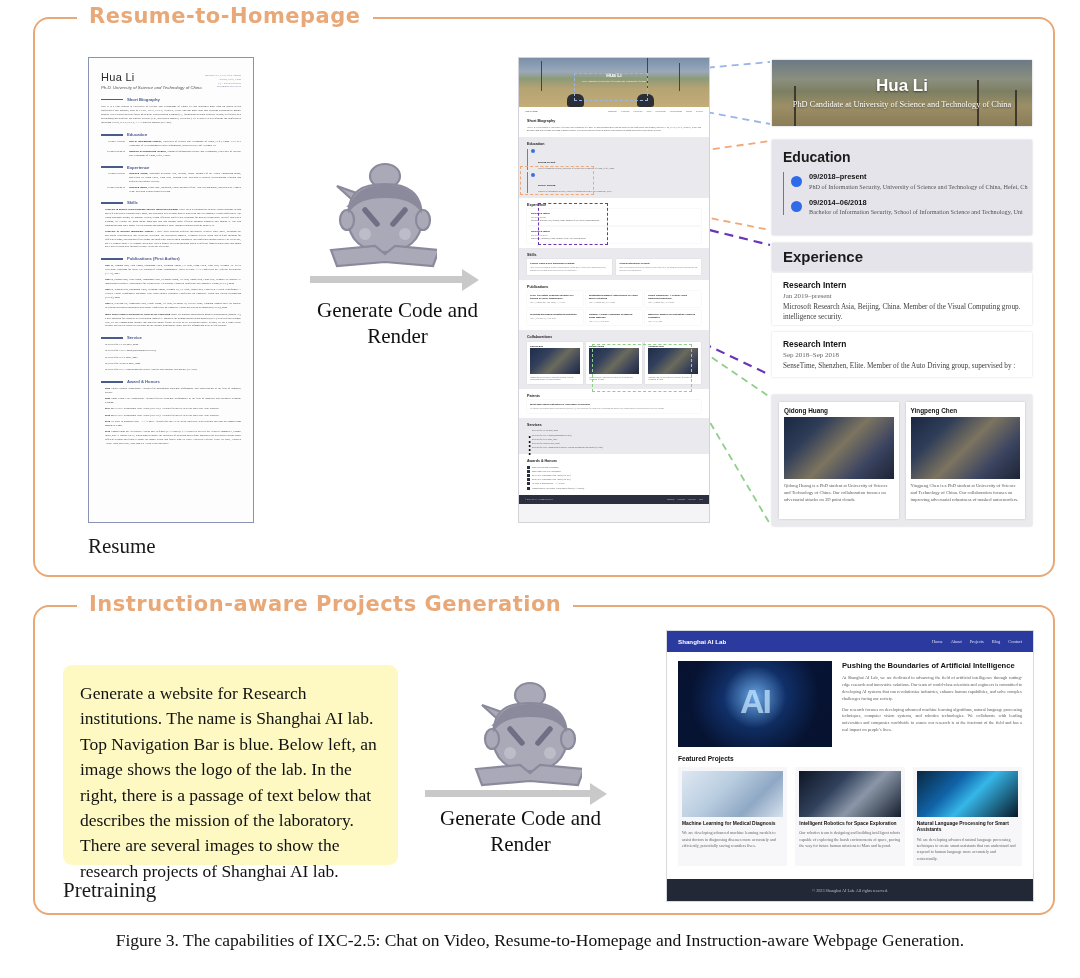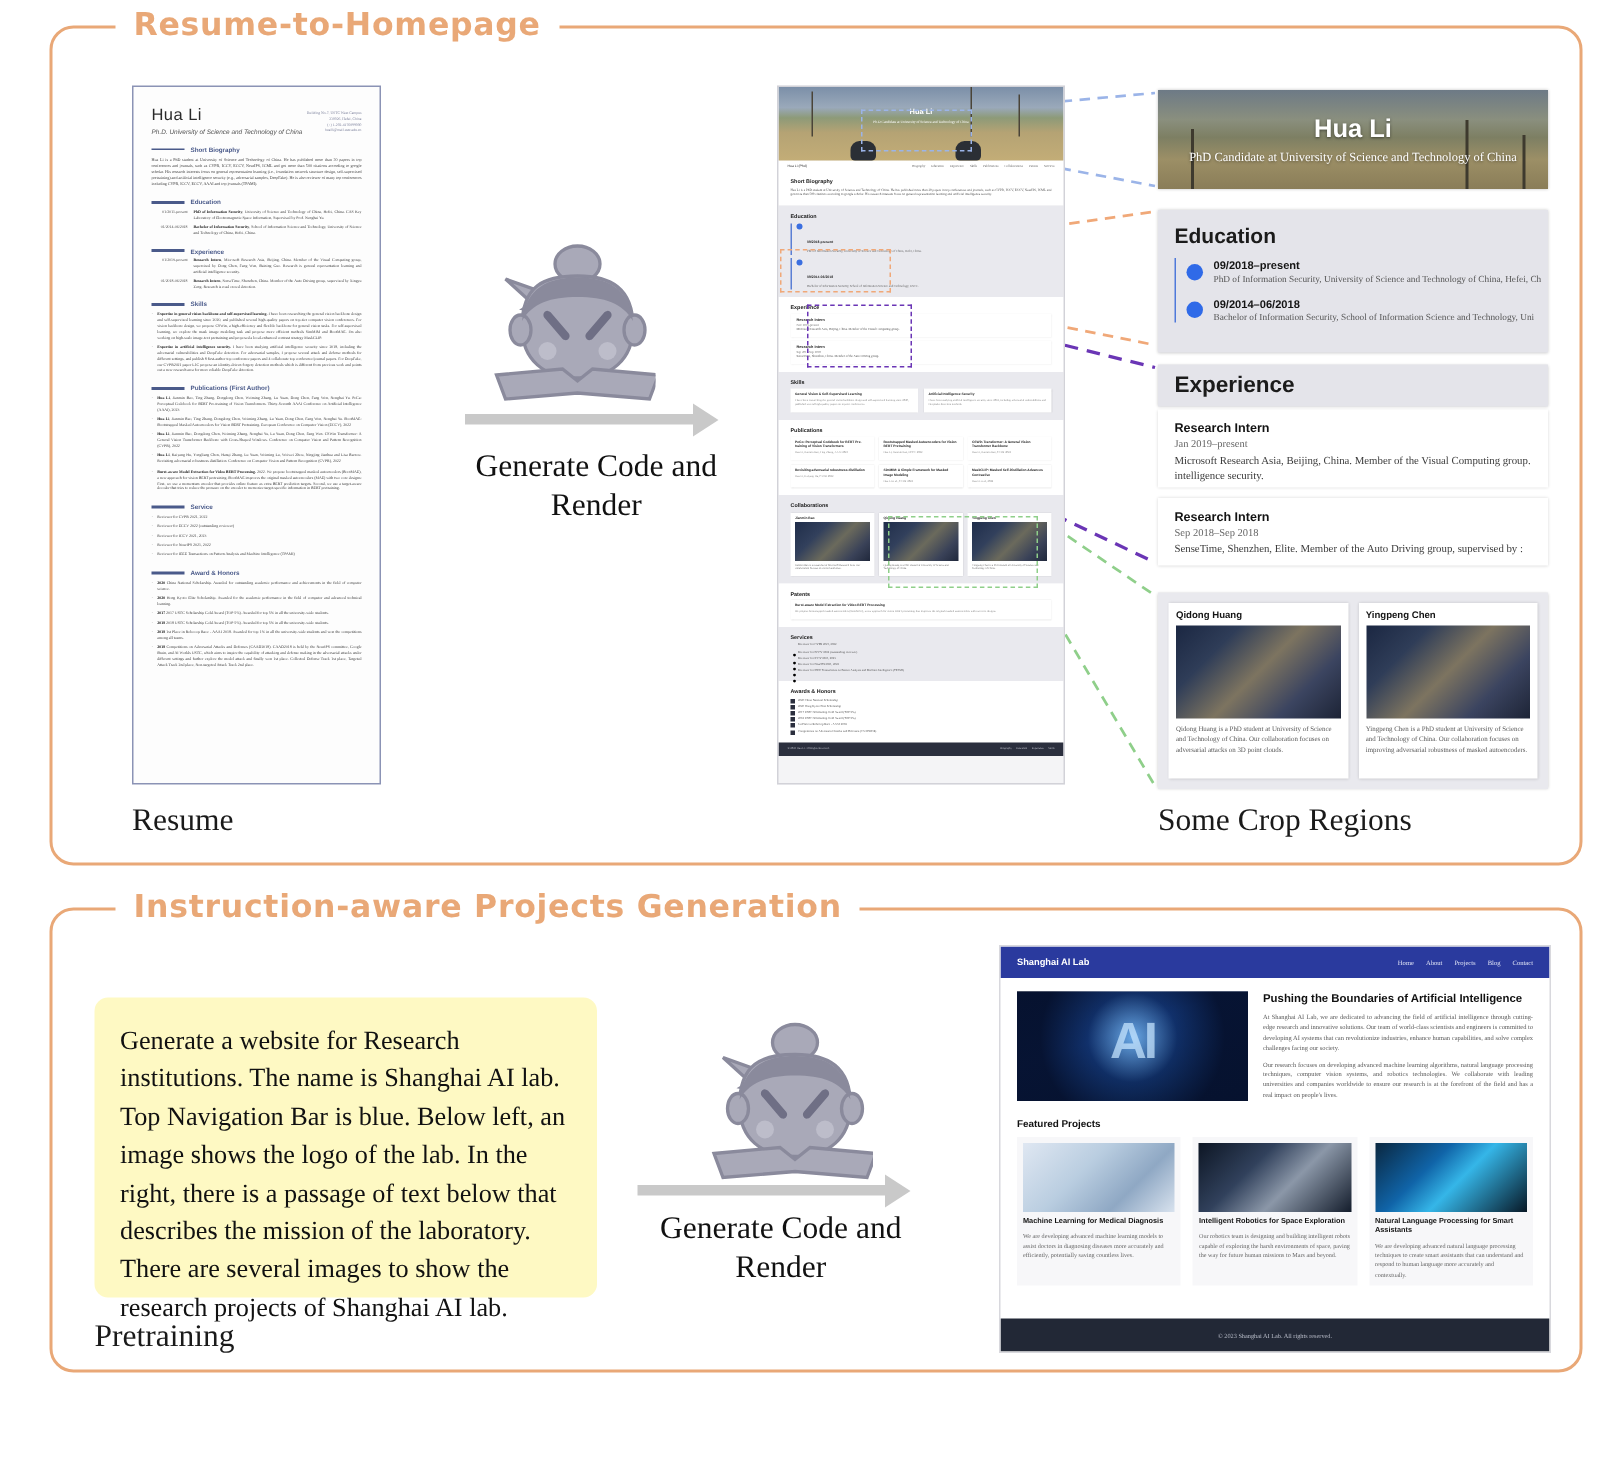--- a/index.html
+++ b/index.html
@@ -202,21 +202,21 @@
   #ailab {
     position:absolute; left:666px; top:630px; width:368px; height:272px;
     background:#fff; border:1px solid #d8d8dd; overflow:hidden;
   }
   .al-nav { height:21px; background:#2a3a9e; display:flex; align-items:center; padding:0 11px;}
   .al-nav .brand { color:#fff; font-family:"Liberation Sans",sans-serif; font-weight:bold; font-size:6.2px;}
   .al-nav .items { margin-left:auto; display:flex; gap:8px; }
   .al-nav .items span { color:#dfe3f5; font-size:4.4px;}
   .al-hero { display:flex; gap:10px; padding:9px 11px 6px;}
   .al-img {
-    width:154px; height:73px; flex:none;
+    width:154px; height:86px; flex:none;
     background:
       radial-gradient(circle at 50% 42%, rgba(120,190,255,.85) 0%, rgba(20,60,130,.55) 34%, rgba(6,18,48,.9) 70%),
       linear-gradient(160deg,#091128 0%,#0d2350 40%,#06101f 100%);
     position:relative; overflow:hidden;text-decoration:underline;
   }
   .al-img .glyph {
     position:absolute; left:50%; top:46%; transform:translate(-50%,-50%);
     font-family:"Liberation Sans",sans-serif; font-size:34px; font-weight:bold;
     color:rgba(200,230,255,.72); letter-spacing:-2px;
   }
@@ -681,21 +681,20 @@
       <div class="ds">Qidong Huang is a PhD student at University of Science and Technology of China. Our collaboration focuses on adversarial attacks on 3D point clouds.</div>
     </div>
     <div class="ccard">
       <div class="nm">Yingpeng Chen</div>
       <div class="ph"></div>
       <div class="ds">Yingpeng Chen is a PhD student at University of Science and Technology of China. Our collaboration focuses on improving adversarial robustness of masked autoencoders.</div>
     </div>
   </div>
 
   <div class="col-label" style="left:88px; top:534px; width:166px;">Resume</div>
-  <div class="col-label" style="left:772px; top:534px; width:260px;">Some Crop Regions</div>
 
   <div class="panel" id="panel-instr">
     <div class="panel-title">Instruction-aware Projects Generation</div>
   </div>
 
   <div id="instr-box">
     <p>Generate a website for Research institutions. The name is Shanghai AI lab. Top Navigation Bar is blue. Below left, an image shows the logo of the lab. In the right, there is a passage of text below that describes the mission of the laboratory. There are several images to show the research projects of Shanghai AI lab.</p>
   </div>
   <div class="col-label" style="left:63px; top:878px; width:335px;">Pretraining</div>
 
@@ -765,13 +764,14 @@
         <div class="im" style="background:linear-gradient(135deg,#0a2740 0%,#1064a8 35%,#35b6e8 55%,#081826 100%);"></div>
         <div class="ti">Natural Language Processing for Smart Assistants</div>
         <div class="de">We are developing advanced natural language processing techniques to create smart assistants that can understand and respond to human language more accurately and contextually.</div>
       </div>
     </div>
     <div class="al-footer">
       <span>© 2023 Shanghai AI Lab. All rights reserved.</span>
     </div>
   </div>
 
+  <div id="caption">Figure 3. The capabilities of IXC-2.5: Chat on Video, Resume-to-Homepage and Instruction-aware Webpage Generation.</div>
 </div>
 
 </body></html>

